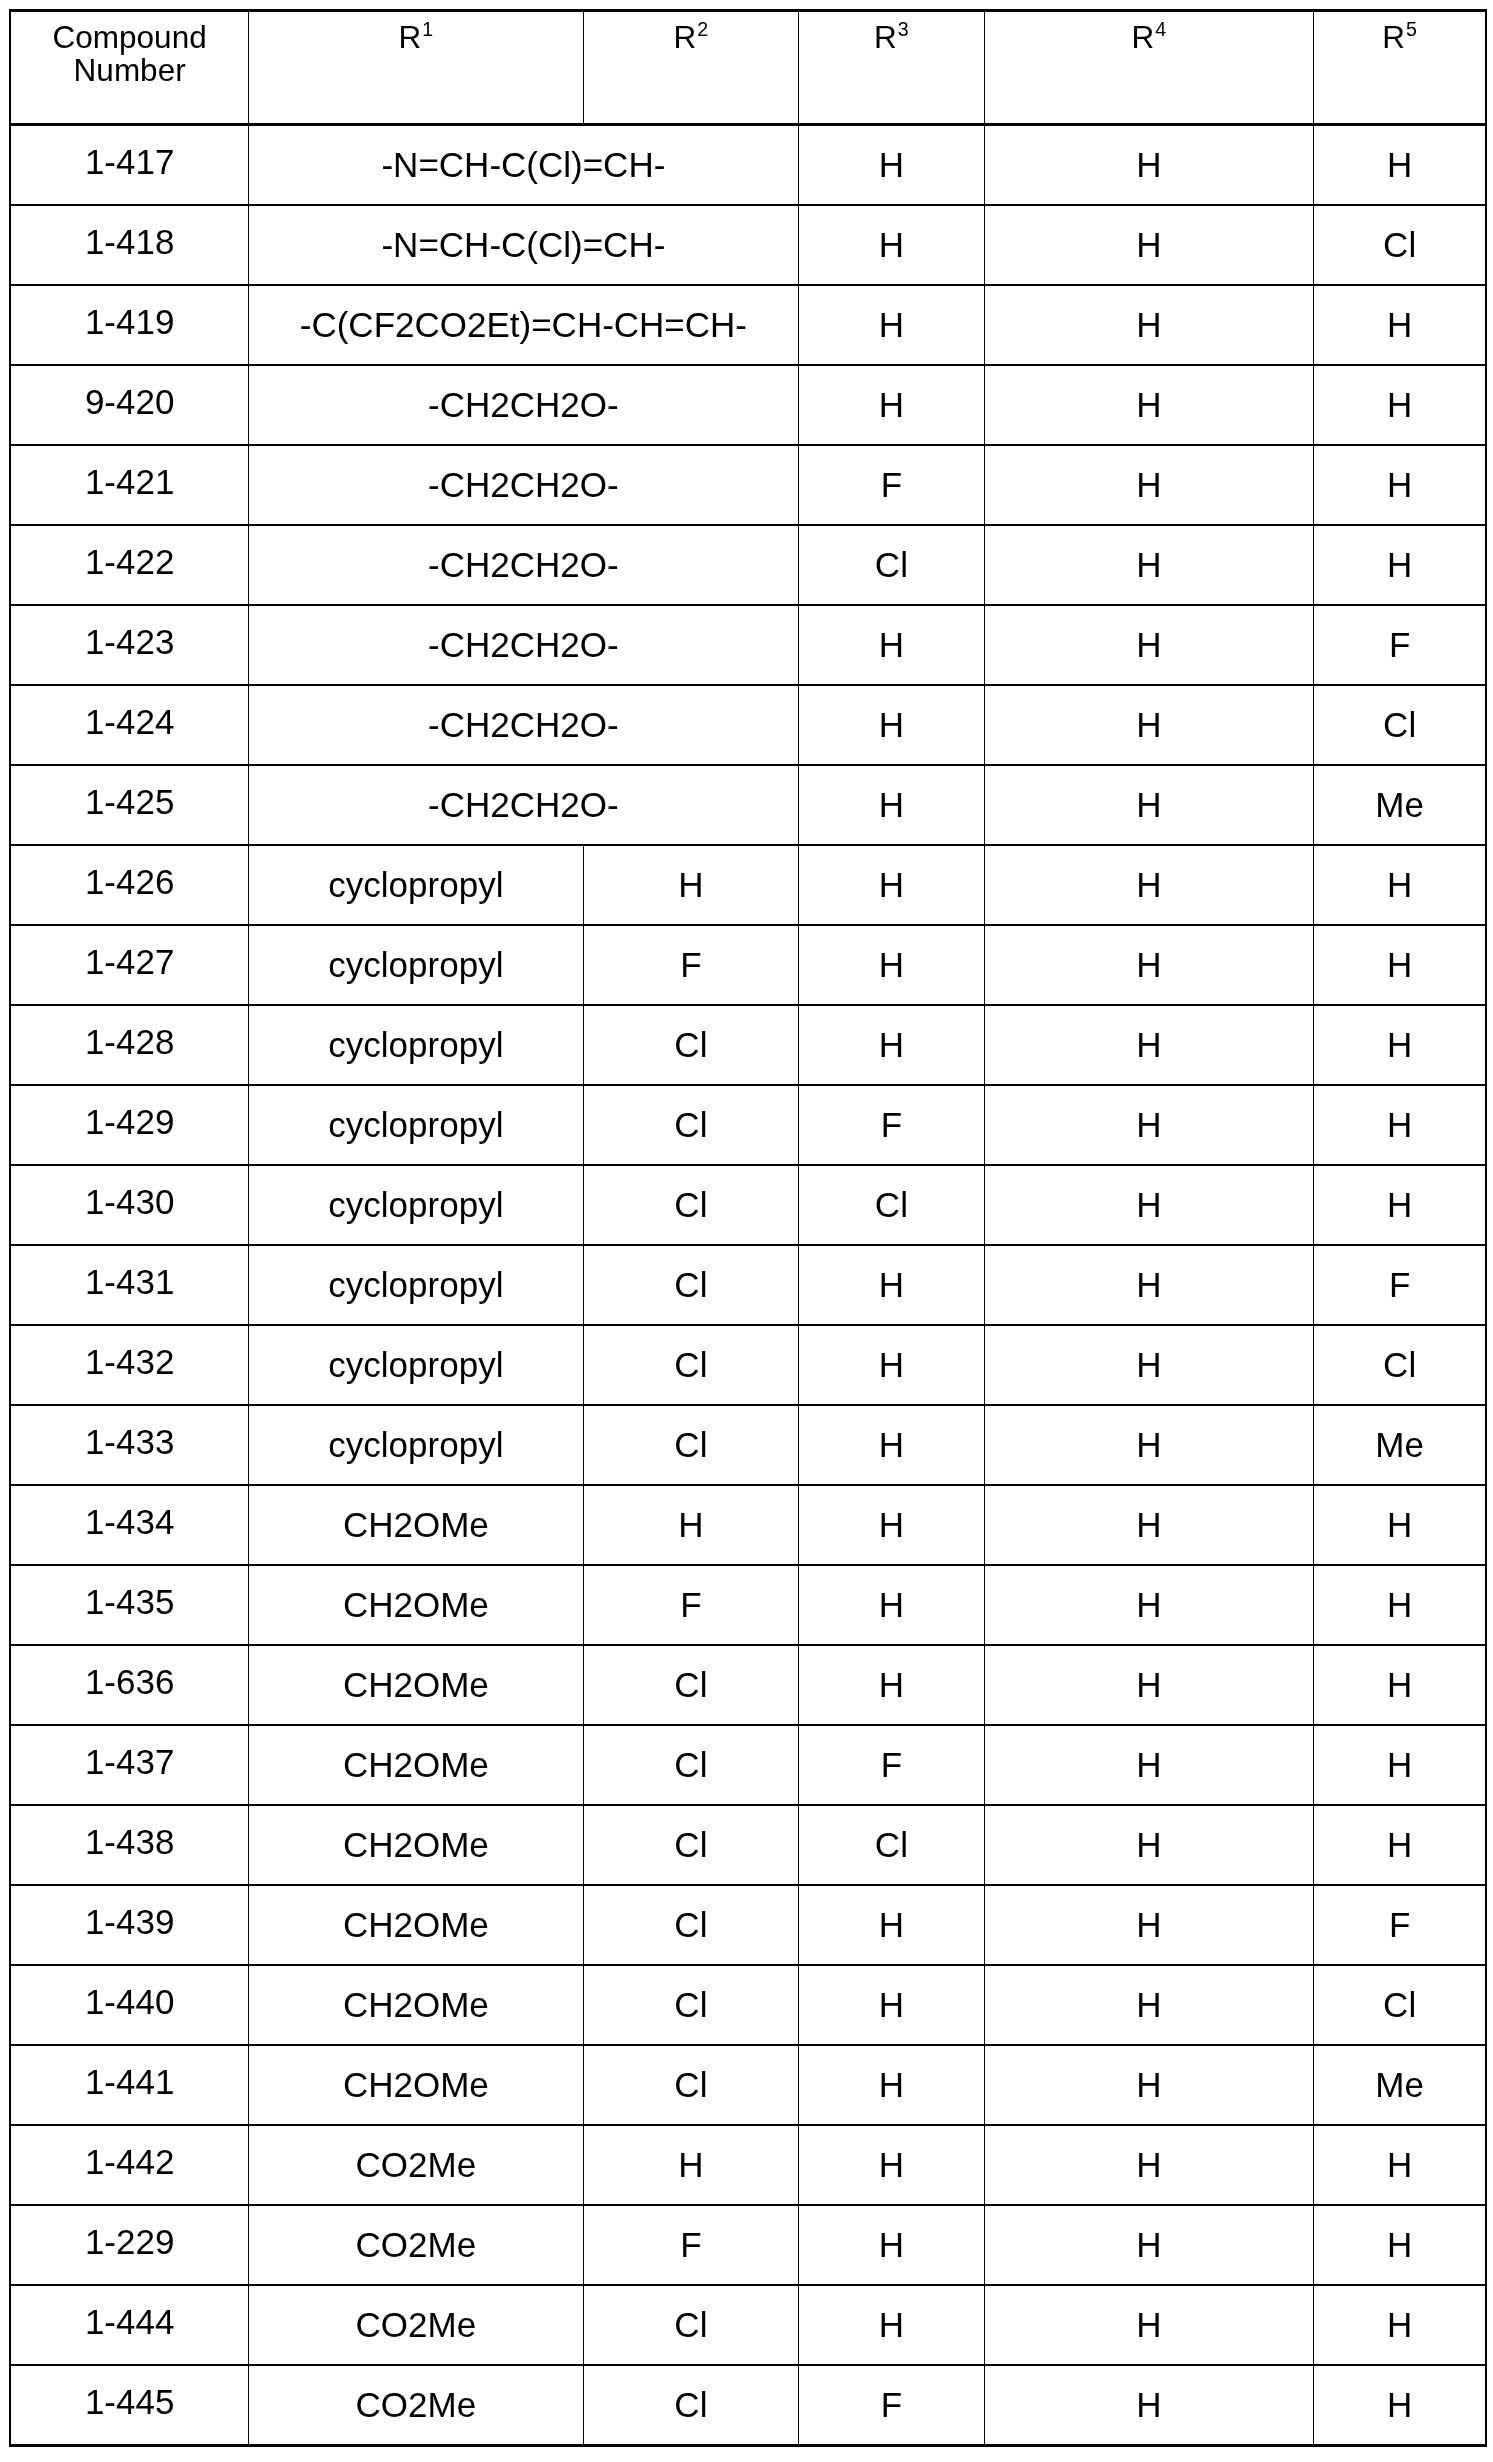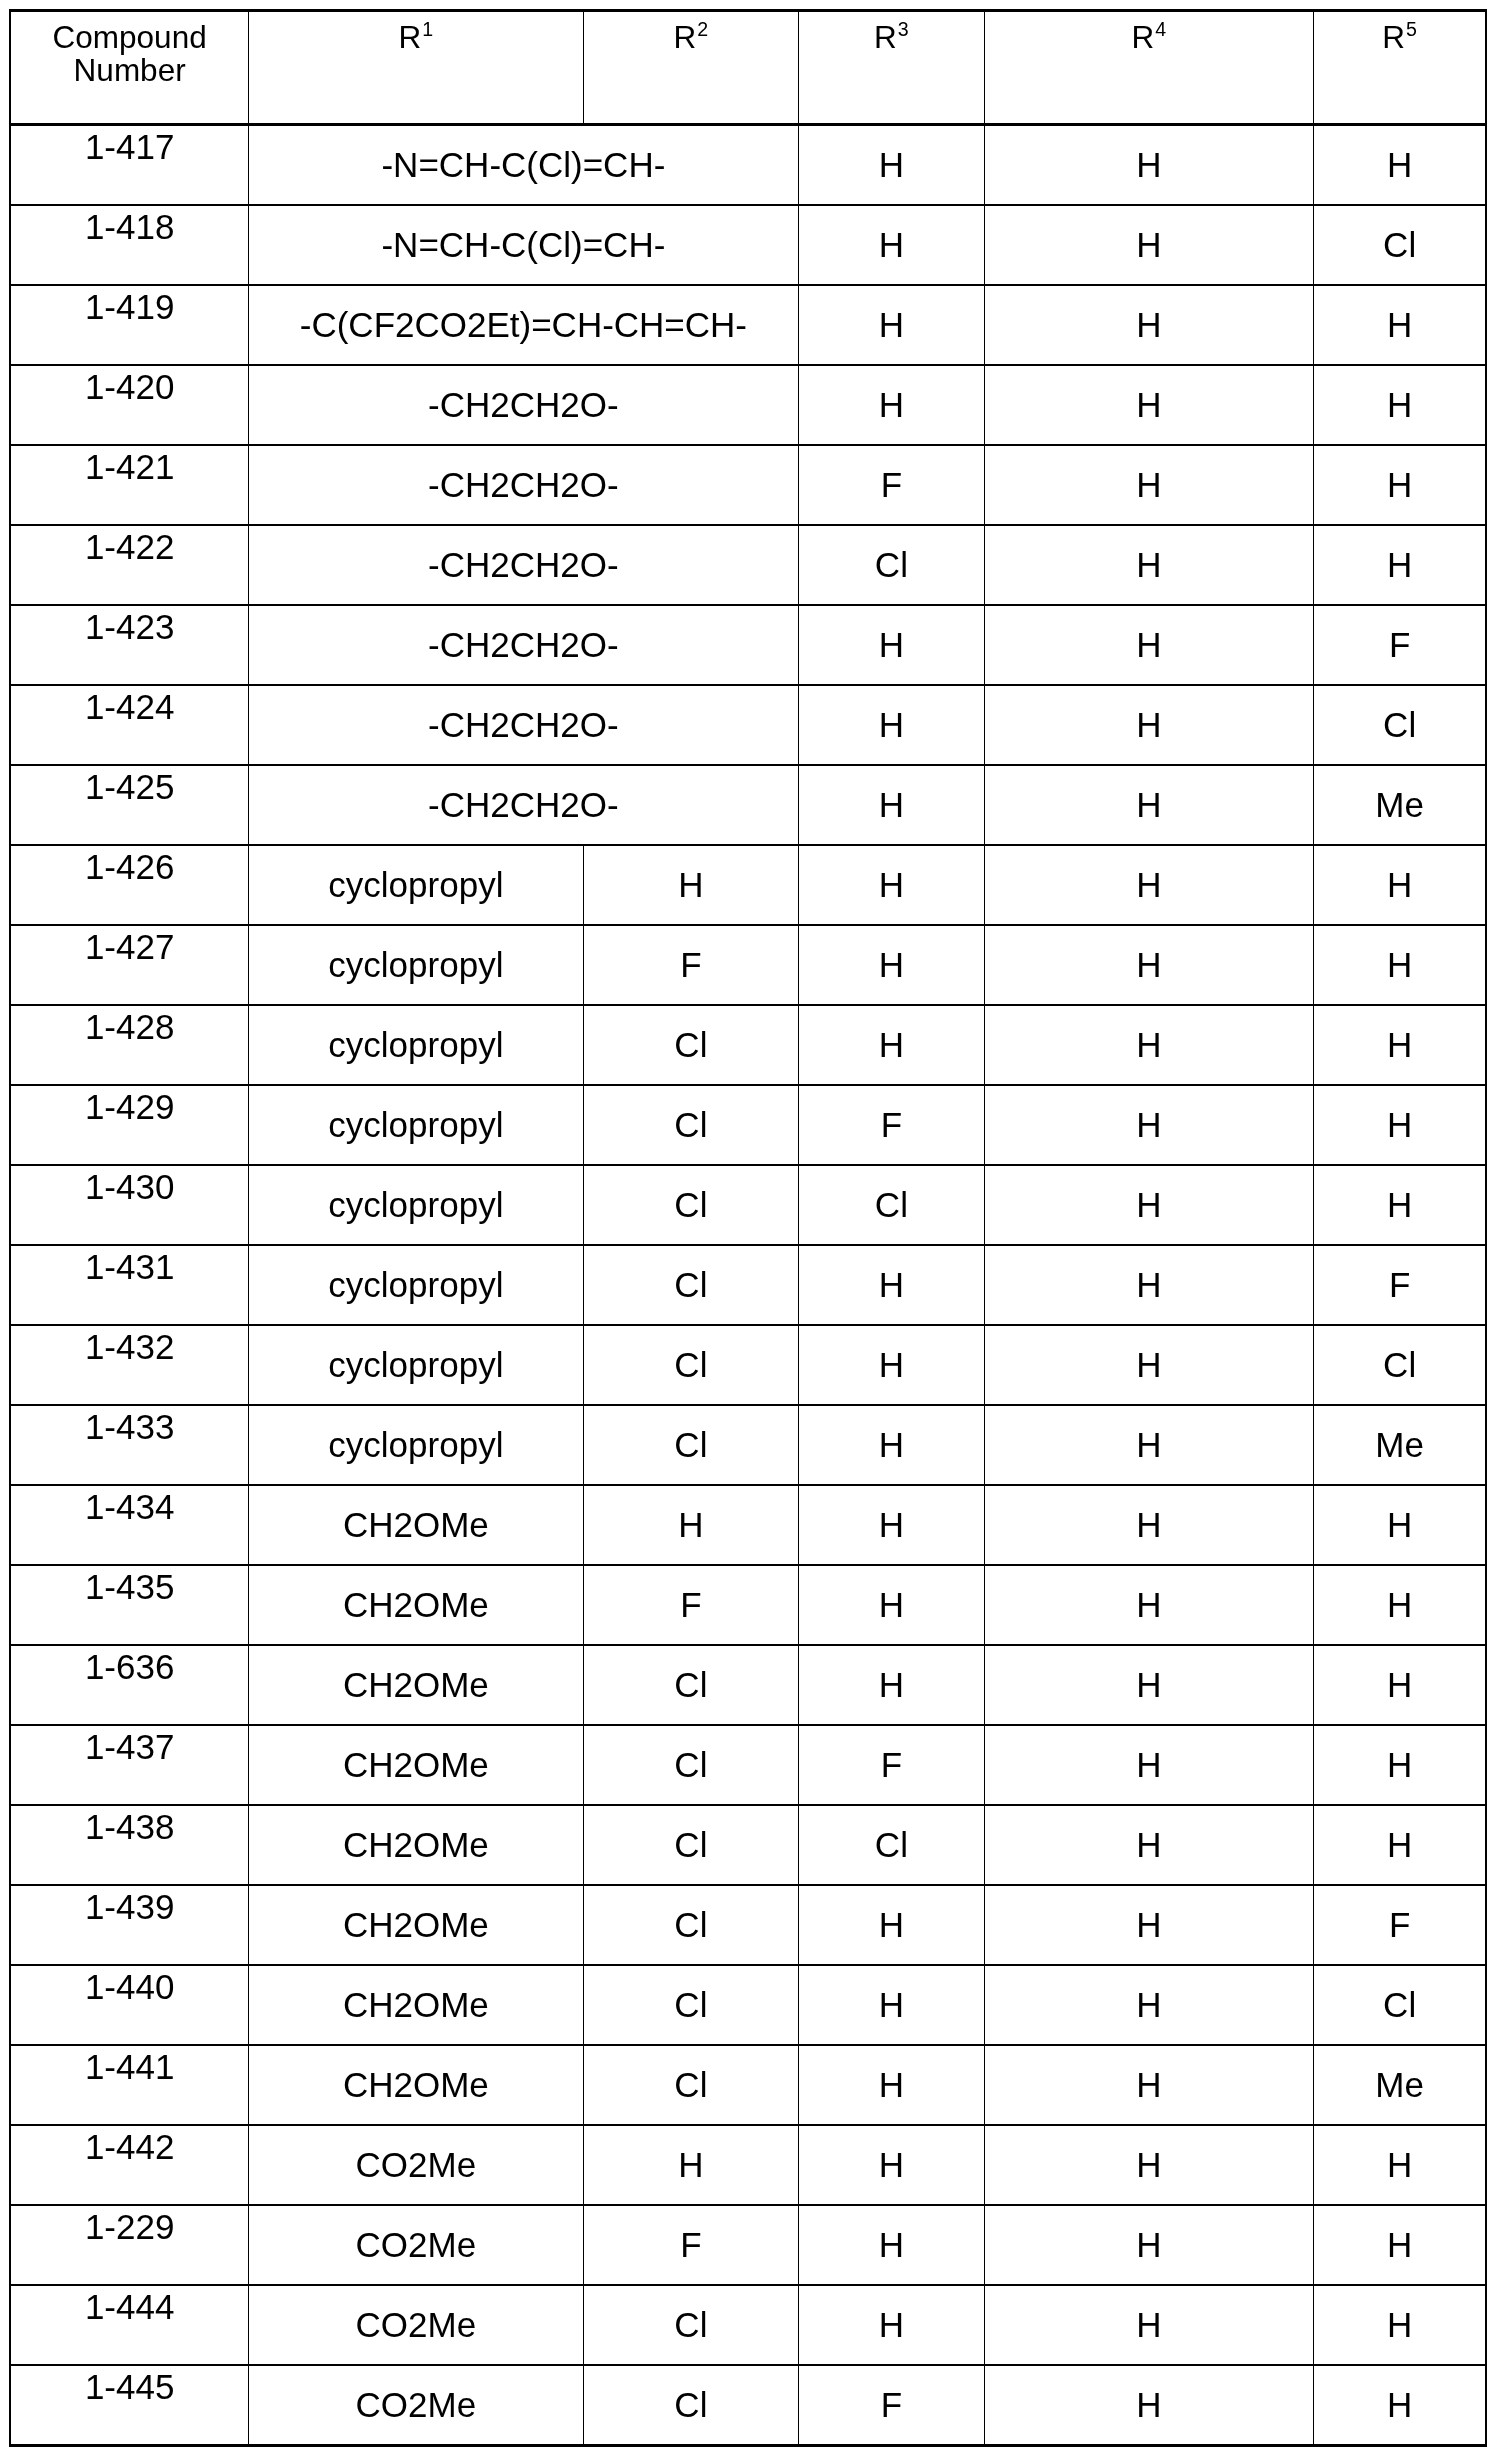--- a/index.html
+++ b/index.html
@@ -58,21 +58,21 @@
     margin-left: 0.9px;
   }
   .compound-table tbody td {
     height: 78px;
     font-size: 35px;
     line-height: 39px;
     vertical-align: middle;
   }
   .compound-table tbody td.num-cell {
     vertical-align: top;
-    padding-top: 1px;
+    padding-top: 16px;
     box-sizing: border-box;
   }
   .compound-table tbody tr:last-child td {
     border-bottom-width: 3.4px;
   }
   .compound-table th:first-child,
   .compound-table td:first-child {
     border-left-width: 2.6px;
   }
   .compound-table th:last-child,
@@ -119,21 +119,21 @@
         <td>Cl</td>
       </tr>
     <tr>
         <td class="num-cell">1-419</td>
         <td colspan="2">-C(CF2CO2Et)=CH-CH=CH-</td>
         <td>H</td>
         <td>H</td>
         <td>H</td>
       </tr>
     <tr>
-        <td class="num-cell">1-420</td>
+        <td class="num-cell">9-420</td>
         <td colspan="2">-CH2CH2O-</td>
         <td>H</td>
         <td>H</td>
         <td>H</td>
       </tr>
     <tr>
         <td class="num-cell">1-421</td>
         <td colspan="2">-CH2CH2O-</td>
         <td>F</td>
         <td>H</td>

